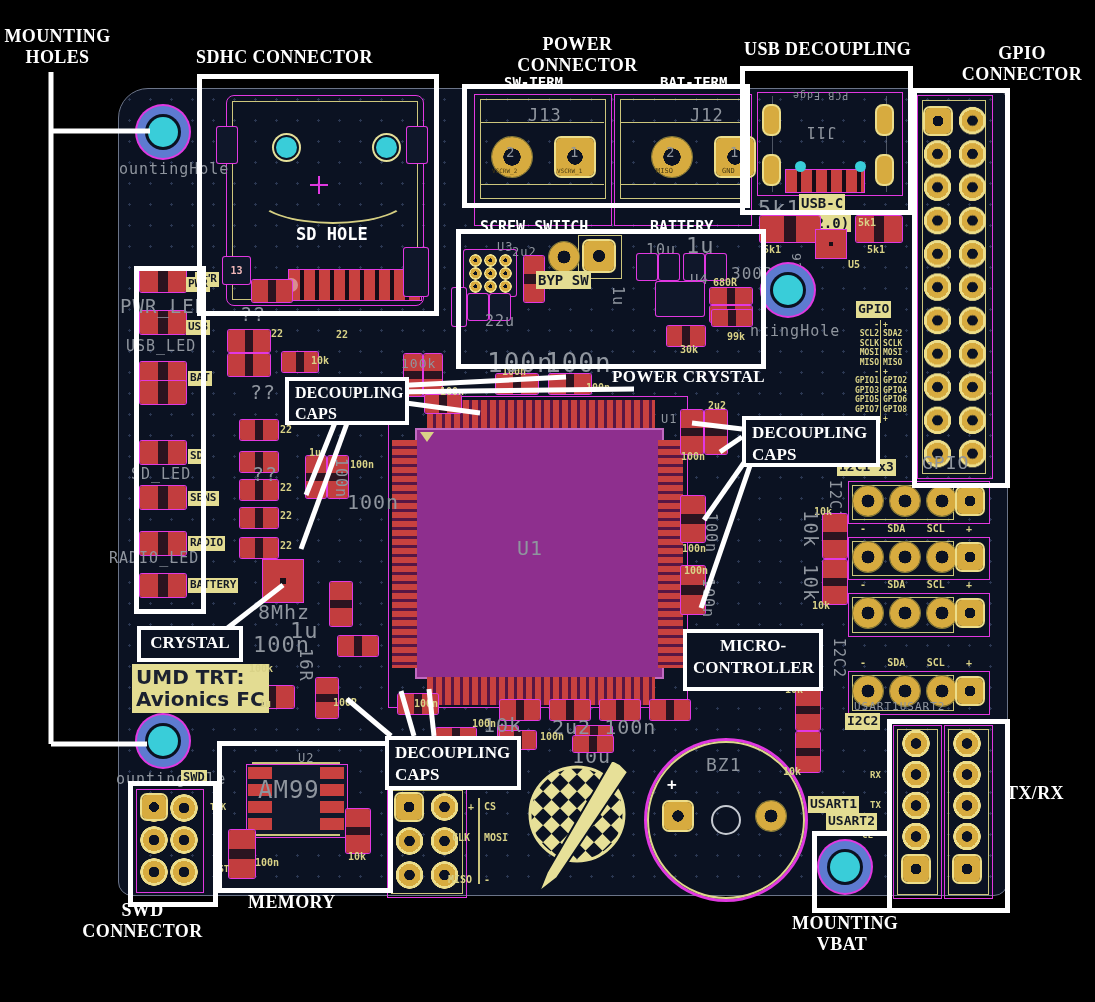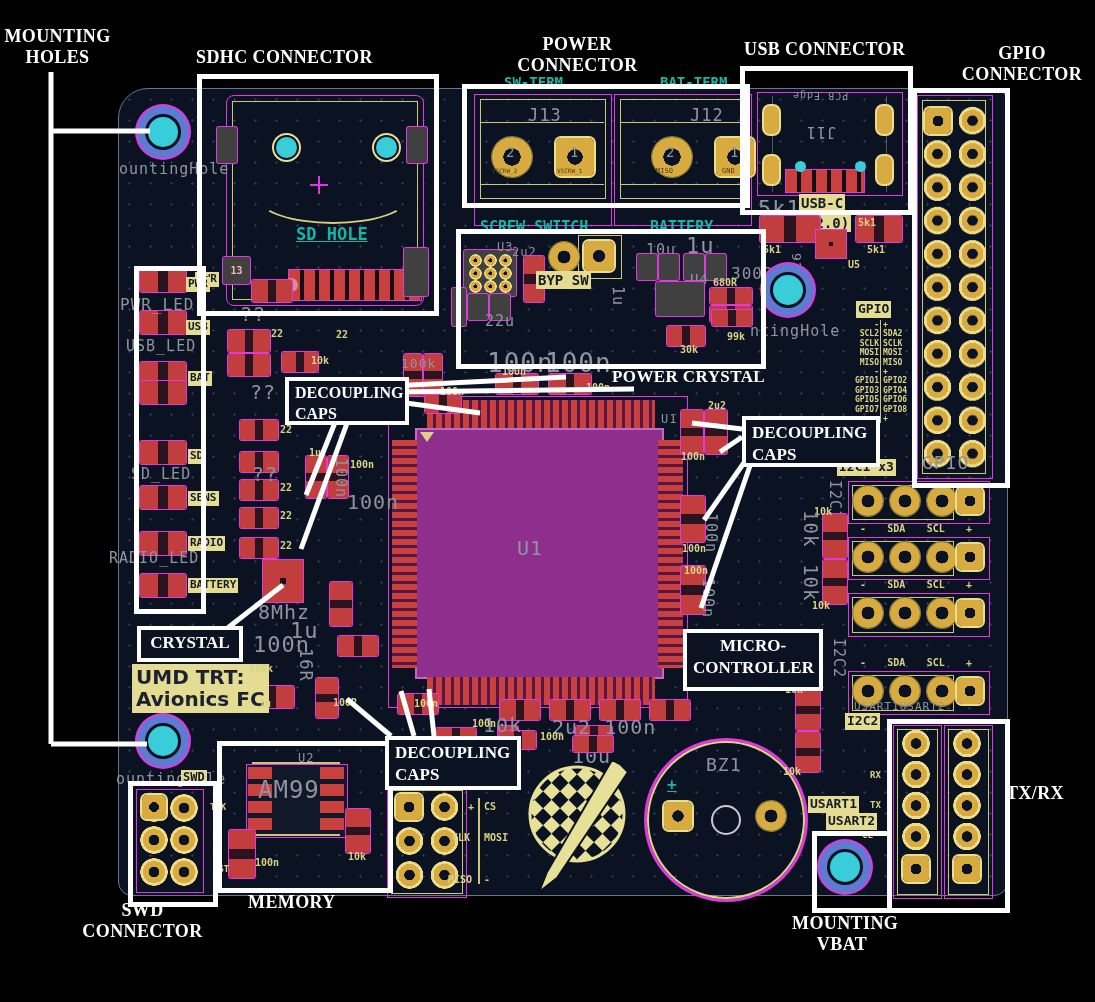--- a/index.html
+++ b/index.html
@@ -13,32 +13,32 @@
     border-radius:30px 14px 14px 14px;}
   .wb{position:absolute;border:5px solid #fff;}
   .albl{position:absolute;color:#fff;font-family:"Liberation Serif",serif;
     font-weight:bold;font-size:18px;text-align:center;line-height:1.18;
     letter-spacing:.4px;white-space:nowrap;}
   .cbox{position:absolute;border:4px solid #fff;background:#0b1222;color:#fff;
     font-family:"Liberation Serif",serif;font-weight:bold;font-size:16px;
     line-height:1.3;padding:2px 6px;white-space:nowrap;z-index:30;}
   .gf{position:absolute;color:#8f959e;line-height:1;white-space:nowrap;letter-spacing:1px;}
   .ys{position:absolute;color:#d9d287;font-weight:bold;font-size:10px;line-height:1;white-space:nowrap;}
-  .ylg{position:absolute;color:#14b8a6;font-weight:bold;font-size:15px;line-height:1;white-space:nowrap;text-decoration:underline;}
+  .ylg{position:absolute;color:#ffffff;font-weight:bold;font-size:15px;line-height:1;white-space:nowrap;}
   .yb{position:absolute;background:#e3dc92;color:#141a26;font-weight:bold;
     font-size:11px;line-height:1.15;padding:1px 2px;white-space:nowrap;}
   .res{position:absolute;background:linear-gradient(90deg,#c23d3e 0 40%,#2b1420 40% 60%,#c23d3e 60% 100%);
     box-shadow:0 0 0 1px #e138e1;border-radius:2px;}
   .resv{position:absolute;background:linear-gradient(180deg,#c23d3e 0 40%,#2b1420 40% 60%,#c23d3e 60% 100%);
     box-shadow:0 0 0 1px #e138e1;border-radius:2px;}
   .quad{position:absolute;background-image:
     linear-gradient(90deg,#c23d3e 0 42%,transparent 42% 58%,#c23d3e 58% 100%),
     linear-gradient(180deg,#c23d3e 0 42%,#1a0f18 42% 58%,#c23d3e 58% 100%);
     box-shadow:0 0 0 1px #e138e1;}
-  .redpad{position:absolute;background:#404040;box-shadow:0 0 0 1px #e138e1;border-radius:2px;}
+  .redpad{position:absolute;background:#0f172a;box-shadow:0 0 0 1px #e138e1;border-radius:2px;}
   .pth{position:absolute;border-radius:50%;
     background:radial-gradient(circle,#0b1222 0 30%,#d7ab3f 31% 75%,#ecdd8a 76% 100%);
     box-shadow:0 0 0 1px #8a7f3a;}
   .pths{position:absolute;border-radius:5px;
     background:radial-gradient(circle,#0b1222 0 28%,#d7ab3f 29% 100%);
     box-shadow:0 0 0 2px #ecdd8a;}
   .pgrid{position:absolute;background-image:radial-gradient(circle 14px at 50% 50%,
     #0b1222 0 5px,#d7ab3f 5.5px 11px,#ecdd8a 11px 13.5px,transparent 14px);}
   .pgrid-s{position:absolute;background-image:radial-gradient(circle 6.5px at 50% 50%,
     #0b1222 0 2px,#d7ab3f 2px 5px,#ecdd8a 5px 6px,transparent 6.5px);}
@@ -206,21 +206,21 @@
 <div class="res" style="left:140px;top:486px;width:46px;height:23px;"></div>
 <div class="res" style="left:140px;top:532px;width:46px;height:23px;"></div>
 <div class="res" style="left:140px;top:574px;width:46px;height:23px;"></div>
 <span class="yb" style="left:186px;top:277px;">PWR</span>
 <span class="yb" style="left:186px;top:320px;">USB</span>
 <span class="yb" style="left:188px;top:371px;">BAT</span>
 <span class="yb" style="left:188px;top:449px;">SD</span>
 <span class="yb" style="left:188px;top:491px;">SENS</span>
 <span class="yb" style="left:188px;top:536px;">RADIO</span>
 <span class="yb" style="left:188px;top:578px;">BATTERY</span>
-<span class="gf" style="left:120px;top:297px;font-size:16px;">PWR_LED</span>
+<span class="gf" style="left:120px;top:297px;font-size:19px;">PWR_LED</span>
 <span class="gf" style="left:126px;top:339px;font-size:15px;">USB_LED</span>
 <span class="gf" style="left:131px;top:467px;font-size:15px;">SD_LED</span>
 <span class="gf" style="left:109px;top:551px;font-size:15px;">RADIO_LED</span>
 
 <div class="res" style="left:252px;top:280px;width:40px;height:22px;"></div>
 <div class="res" style="left:228px;top:330px;width:42px;height:22px;"></div>
 <div class="res" style="left:228px;top:354px;width:42px;height:22px;"></div>
 <div class="res" style="left:240px;top:420px;width:38px;height:20px;"></div>
 <div class="res" style="left:240px;top:452px;width:38px;height:20px;"></div>
 <div class="res" style="left:240px;top:480px;width:38px;height:20px;"></div>
@@ -512,21 +512,21 @@
 
 <div class="albl" style="left:0px;top:26px;width:115px;">
   <div>MOUNTING</div>
   <div>HOLES</div>
 </div>
 <div class="albl" style="left:196px;top:47px;">SDHC CONNECTOR</div>
 <div class="albl" style="left:510px;top:34px;width:135px;">
   <div>POWER</div>
   <div>CONNECTOR</div>
 </div>
-<div class="albl" style="left:744px;top:39px;">USB CONNECTOR</div>
+<div class="albl" style="left:744px;top:39px;">USB DECOUPLING</div>
 <div class="albl" style="left:956px;top:43px;width:132px;">
   <div>GPIO</div>
   <div>CONNECTOR</div>
 </div>
 <div class="albl" style="left:612px;top:367px;font-size:17px;">POWER CRYSTAL</div>
 <div class="albl" style="left:248px;top:892px;">MEMORY</div>
 <div class="albl" style="left:80px;top:900px;width:125px;">
   <div>SWD</div>
   <div>CONNECTOR</div>
 </div>

